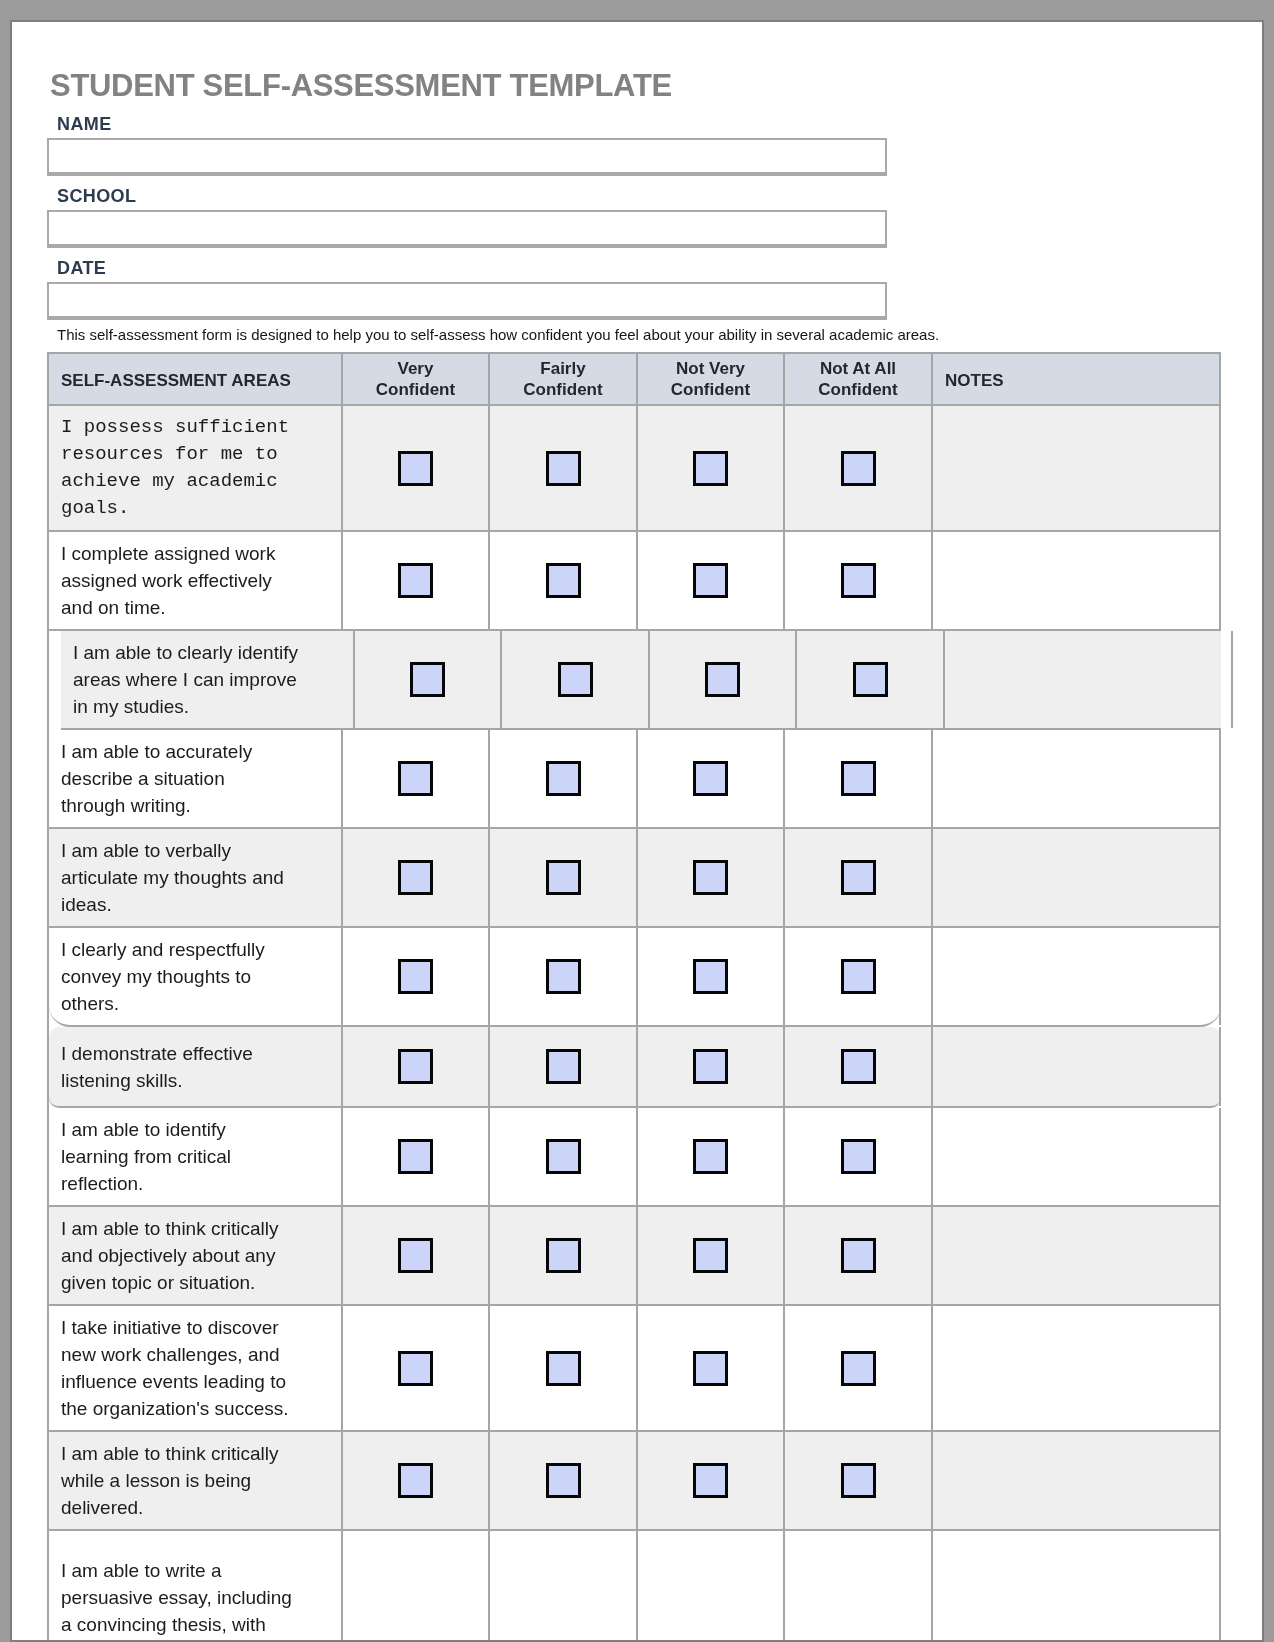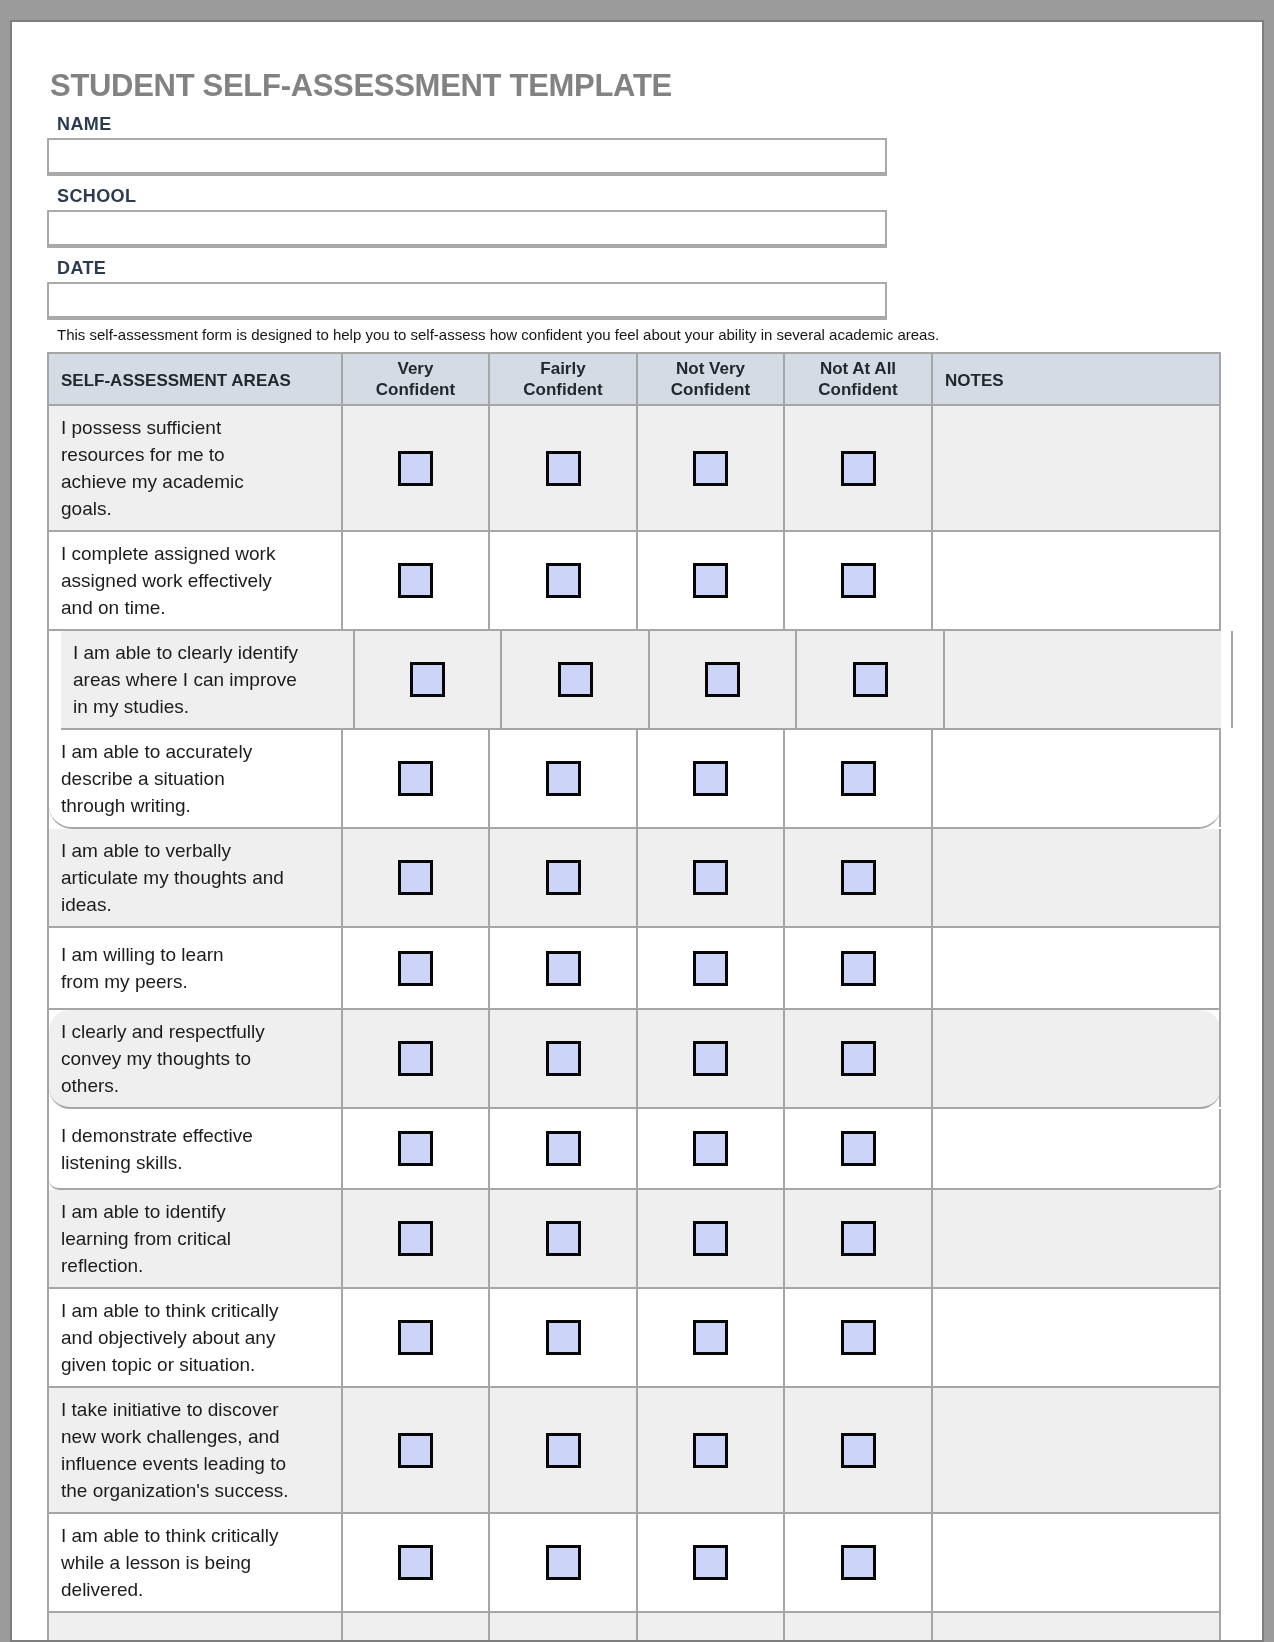--- a/index.html
+++ b/index.html
@@ -137,21 +137,21 @@
 Confident</div>
       <div class="th center">Fairly
 Confident</div>
       <div class="th center">Not Very
 Confident</div>
       <div class="th center">Not At All
 Confident</div>
       <div class="th left">NOTES</div>
     </div>
     <div class="tbody">
-        <div class="trow" style="min-height: 94px;">
+        <div class="trow" style="min-height: 94px; font-family: Liberation Mono, monospace;">
     <div class="cell statement-cell"><span>I possess sufficient
 resources for me to
 achieve my academic
 goals.</span></div>
     <div class="cell check-cell">
             <span class="checkbox"></span>
           </div>
     <div class="cell check-cell">
             <span class="checkbox"></span>
           </div>
@@ -192,21 +192,21 @@
             <span class="checkbox"></span>
           </div>
     <div class="cell check-cell">
             <span class="checkbox"></span>
           </div>
     <div class="cell check-cell">
             <span class="checkbox"></span>
           </div>
     <div class="cell notes-cell"></div>
   </div>
-        <div class="trow" style="min-height: 81px; border-radius: 23px;">
+        <div class="trow" style="min-height: 81px;">
     <div class="cell statement-cell"><span>I am able to accurately
 describe a situation
 through writing.</span></div>
     <div class="cell check-cell">
             <span class="checkbox"></span>
           </div>
     <div class="cell check-cell">
             <span class="checkbox"></span>
           </div>
     <div class="cell check-cell">
@@ -214,37 +214,20 @@
           </div>
     <div class="cell check-cell">
             <span class="checkbox"></span>
           </div>
     <div class="cell notes-cell"></div>
   </div>
         <div class="trow" style="min-height: 82px;">
     <div class="cell statement-cell"><span>I am able to verbally
 articulate my thoughts and
 ideas.</span></div>
-    <div class="cell check-cell">
-            <span class="checkbox"></span>
-          </div>
-    <div class="cell check-cell">
-            <span class="checkbox"></span>
-          </div>
-    <div class="cell check-cell">
-            <span class="checkbox"></span>
-          </div>
-    <div class="cell check-cell">
-            <span class="checkbox"></span>
-          </div>
-    <div class="cell notes-cell"></div>
-  </div>
-        <div class="trow" style="min-height: 82px;">
-    <div class="cell statement-cell"><span>I am willing to learn
-from my peers.</span></div>
     <div class="cell check-cell">
             <span class="checkbox"></span>
           </div>
     <div class="cell check-cell">
             <span class="checkbox"></span>
           </div>
     <div class="cell check-cell">
             <span class="checkbox"></span>
           </div>
     <div class="cell check-cell">

